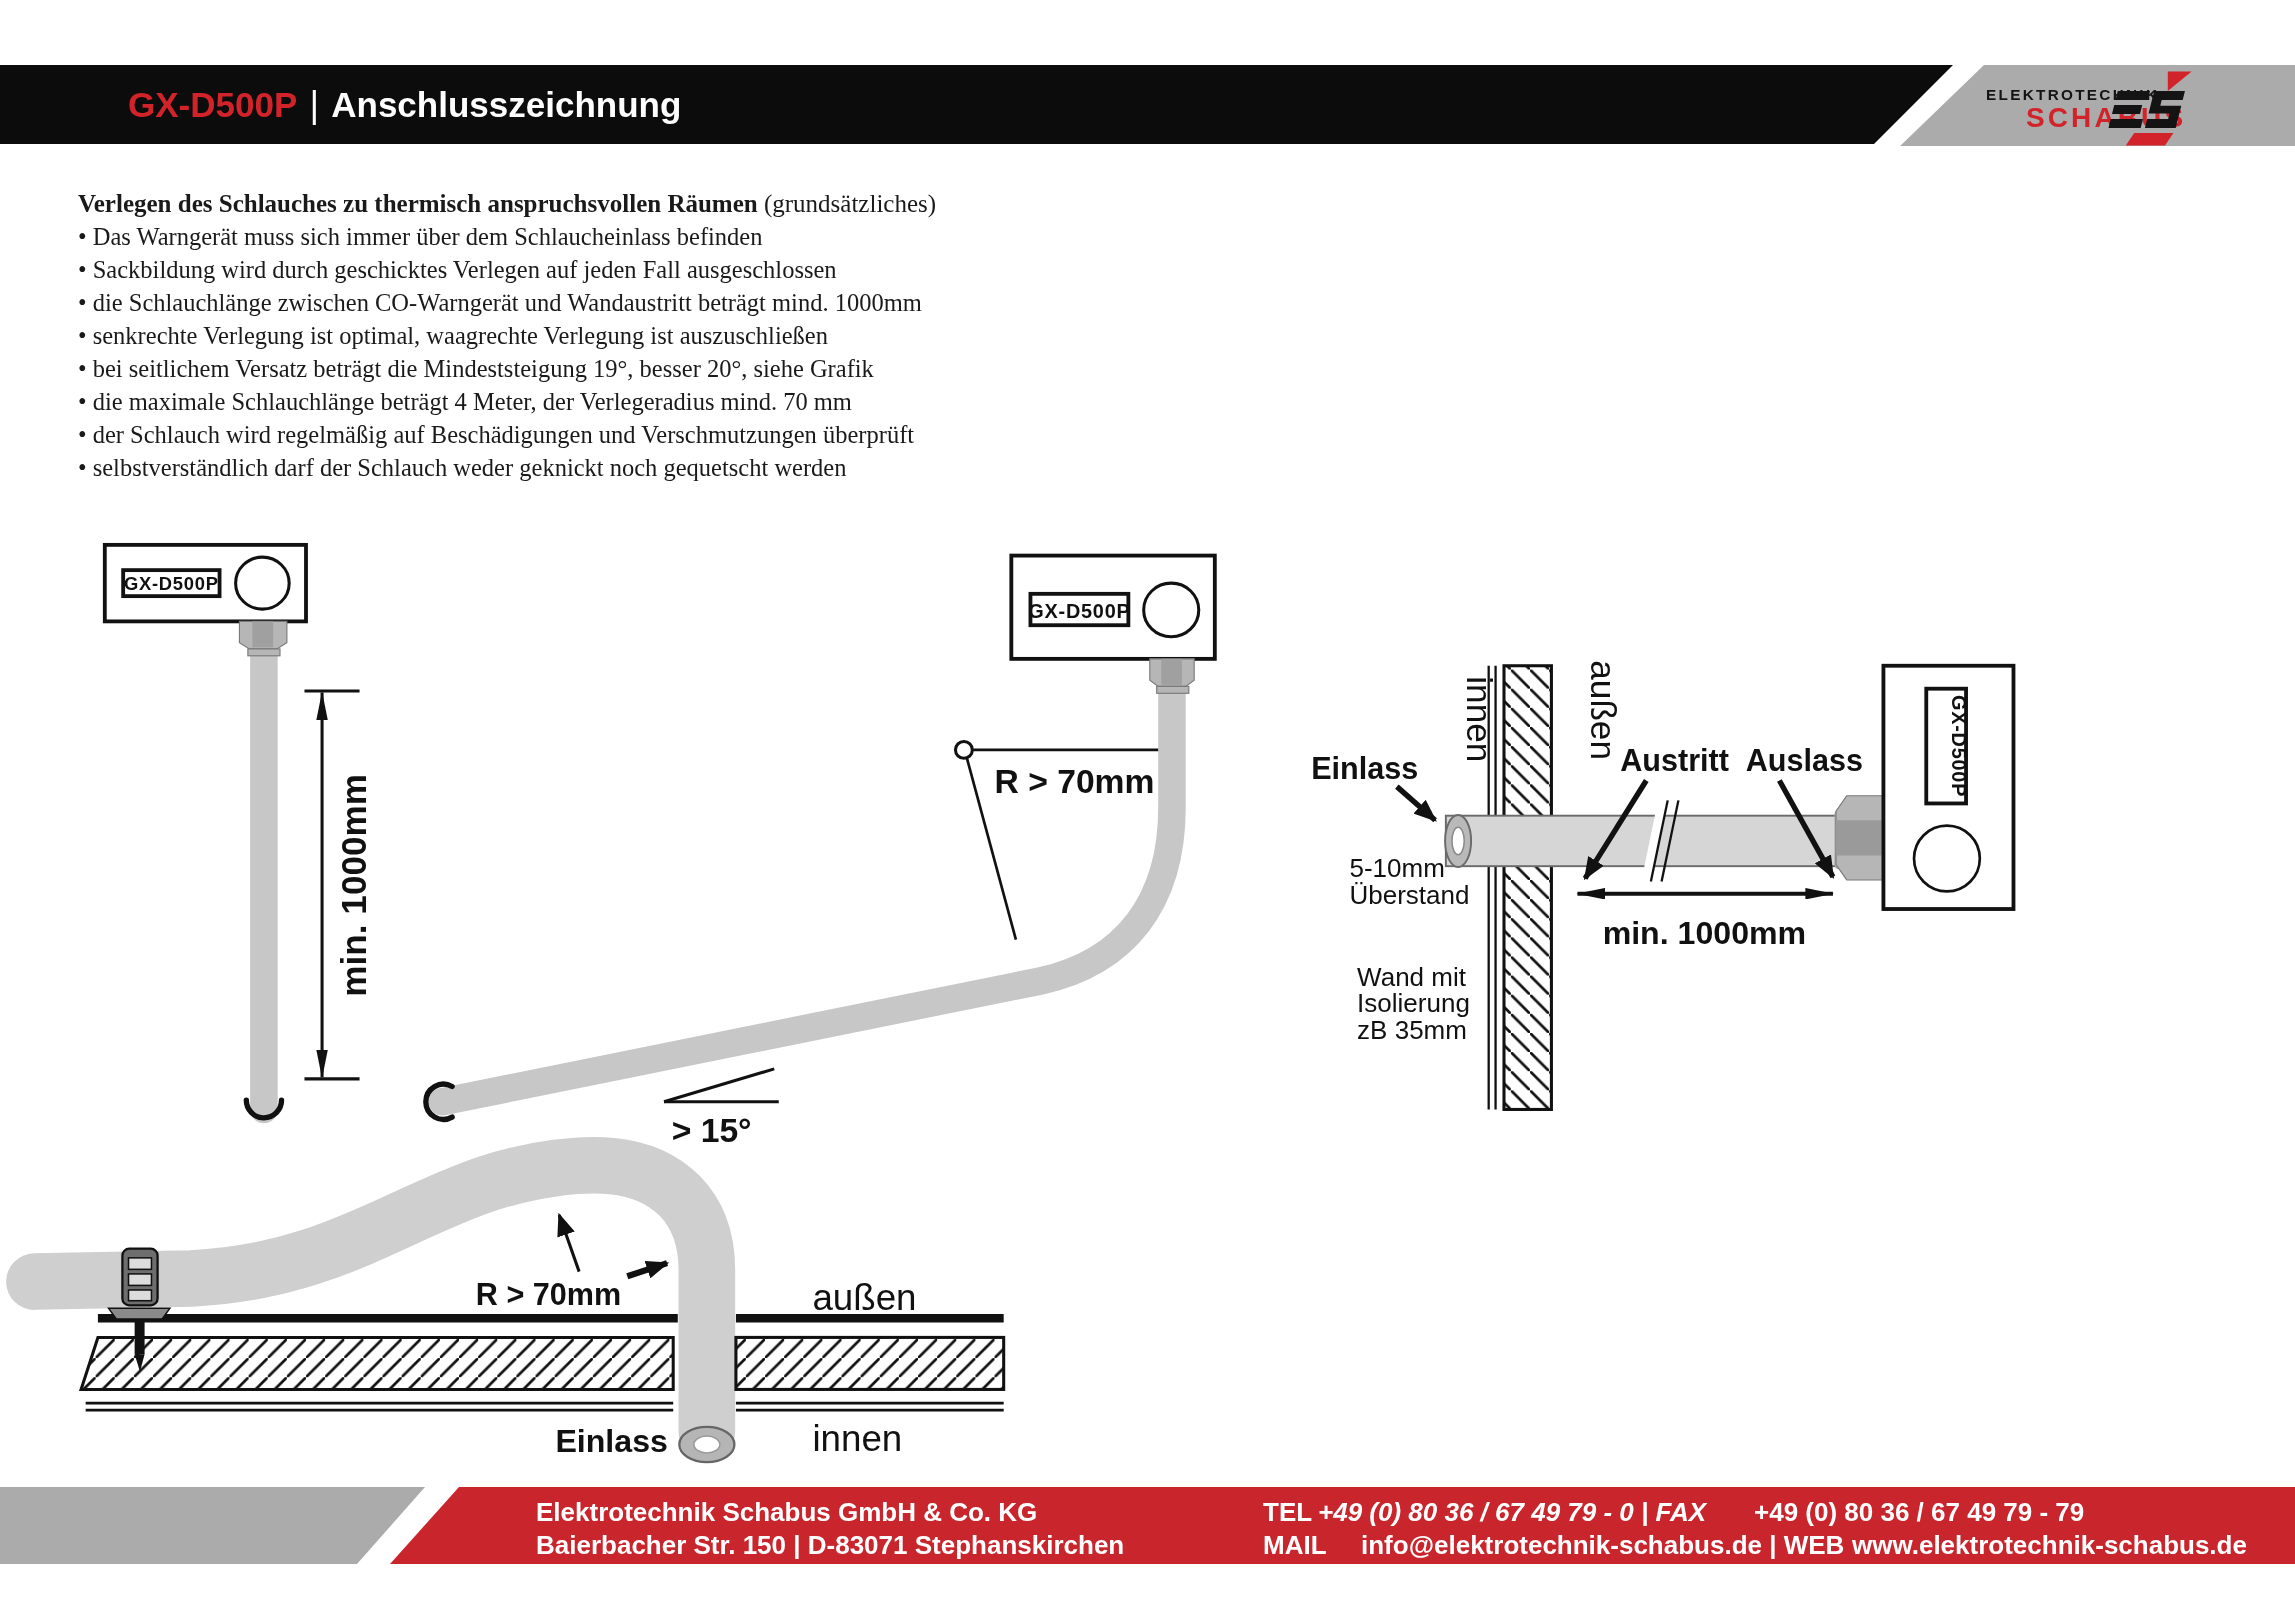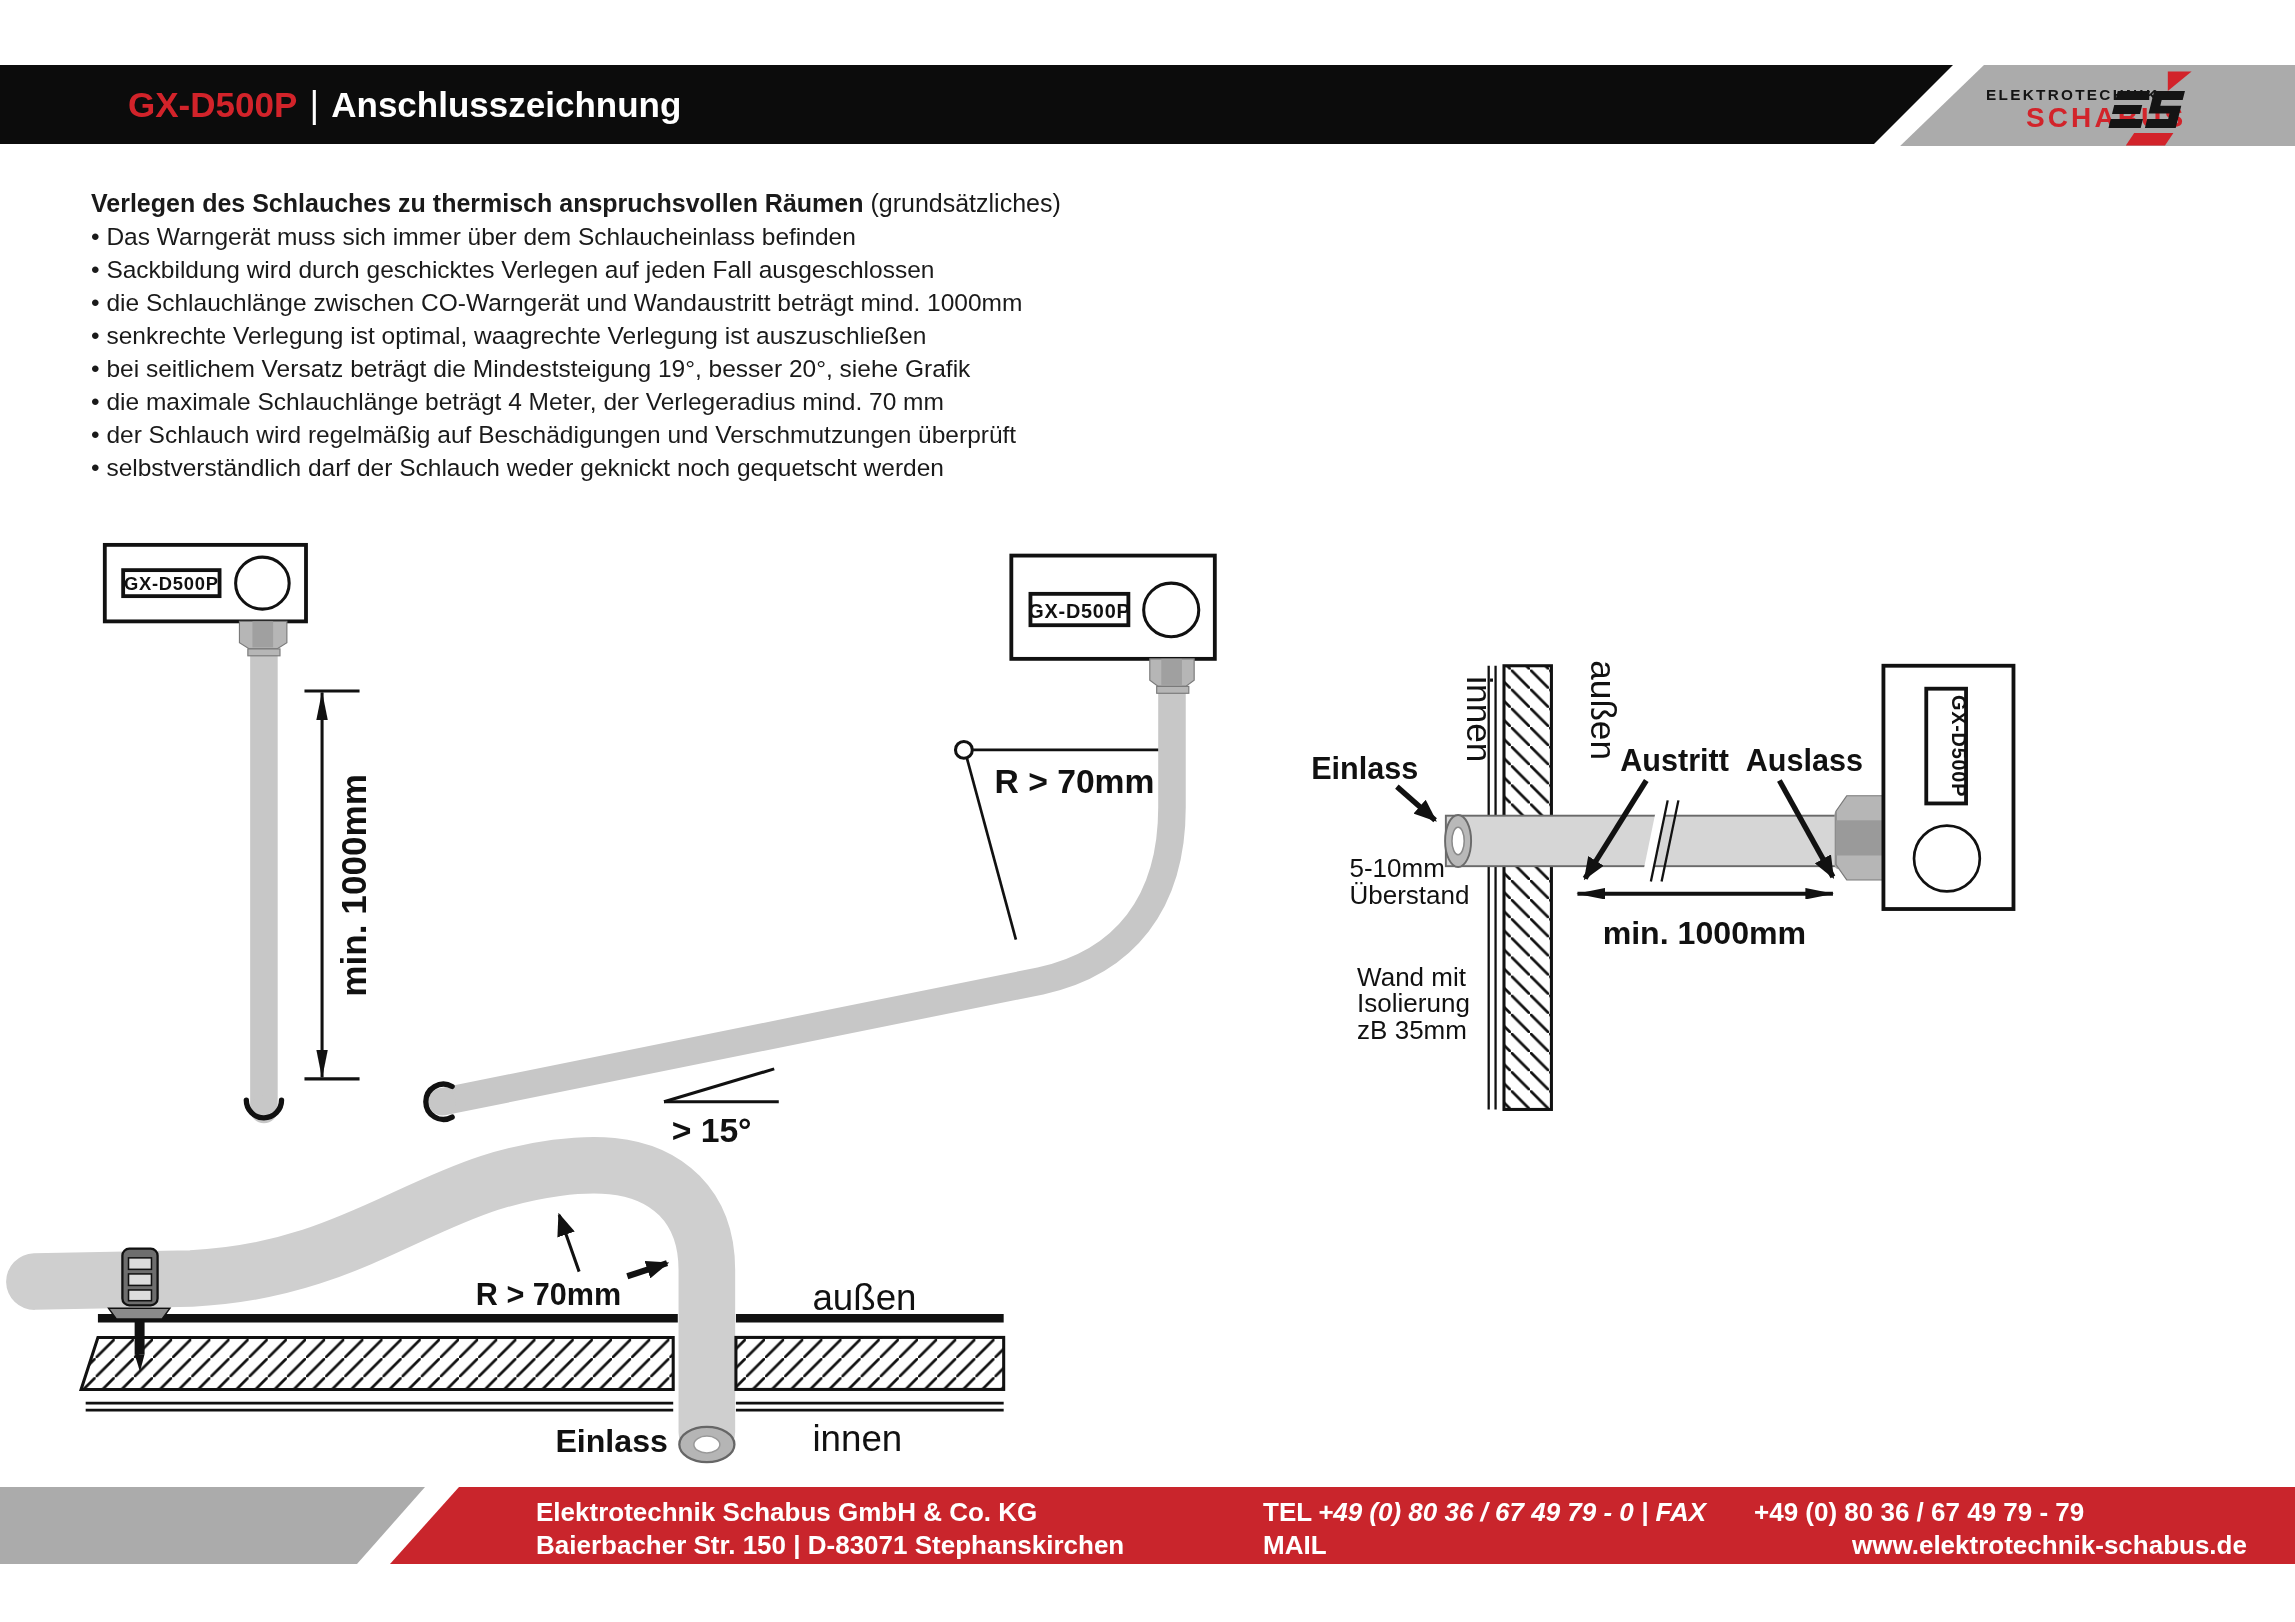--- a/index.html
+++ b/index.html
@@ -16,21 +16,21 @@
   .bar-title .doc{color:#fff;}
   .logo-band{position:absolute;left:1894px;top:65px;width:402px;height:81px;background:#ababab;
              clip-path:polygon(90px 0,100% 0,100% 100%,6.1px 100%);}
   .logo-line1{position:absolute;left:1986px;top:86px;font-size:15.3px;font-weight:bold;
               letter-spacing:2.3px;color:#141414;}
   .logo-line2{position:absolute;left:1983px;top:102px;font-size:28px;font-weight:bold;
               letter-spacing:3.1px;color:#d2232a;margin-left:43px;}
   .logo-mark{position:absolute;left:2106px;top:70px;}
 
   
-  .intro{position:absolute;left:91px;top:187px;width:1163px;font-size:24.5px;line-height:33px;}
+  .intro{position:absolute;left:78px;top:187px;width:1163px;font-size:24.5px;line-height:33px;font-family:Liberation Serif, serif;}
   .intro .hb{font-weight:bold;font-size:25px;}
   .intro .hn{font-size:25px;}
   .intro .b-line{white-space:nowrap;}
 
   
   .drawing{position:absolute;left:0;top:528px;}
   svg text{font-family:"Liberation Sans",sans-serif;fill:#111;}
 
   
   .footer-red{position:absolute;left:0;top:1487px;width:2295px;height:77px;background:#c9252c;
@@ -213,16 +213,17 @@
   </svg>
 
   <div class="footer-red"></div>
   <div class="footer-gray"></div>
   <div class="ft" style="left:536px;top:1497px;">Elektrotechnik Schabus GmbH &amp; Co. KG</div>
   <div class="ft" style="left:536px;top:1530px;">Baierbacher Str. 150 | D-83071 Stephanskirchen</div>
   <div class="ft" style="left:1263px;top:1497px;">TEL</div>
   <div class="ft" style="left:1318px;top:1497px;font-style:italic;">+49 (0) 80 36 / 67 49 79 - 0 | FAX</div>
   <div class="ft" style="left:1754px;top:1497px;">+49 (0) 80 36 / 67 49 79 - 79</div>
   <div class="ft" style="left:1263px;top:1530px;">MAIL</div>
+  <div class="ft" style="left:1361px;top:1530px;">info@elektrotechnik-schabus.de | WEB</div>
   <div class="ft" style="left:1852px;top:1530px;">www.elektrotechnik-schabus.de</div>
 
 </div>
 
 
 </body></html>

